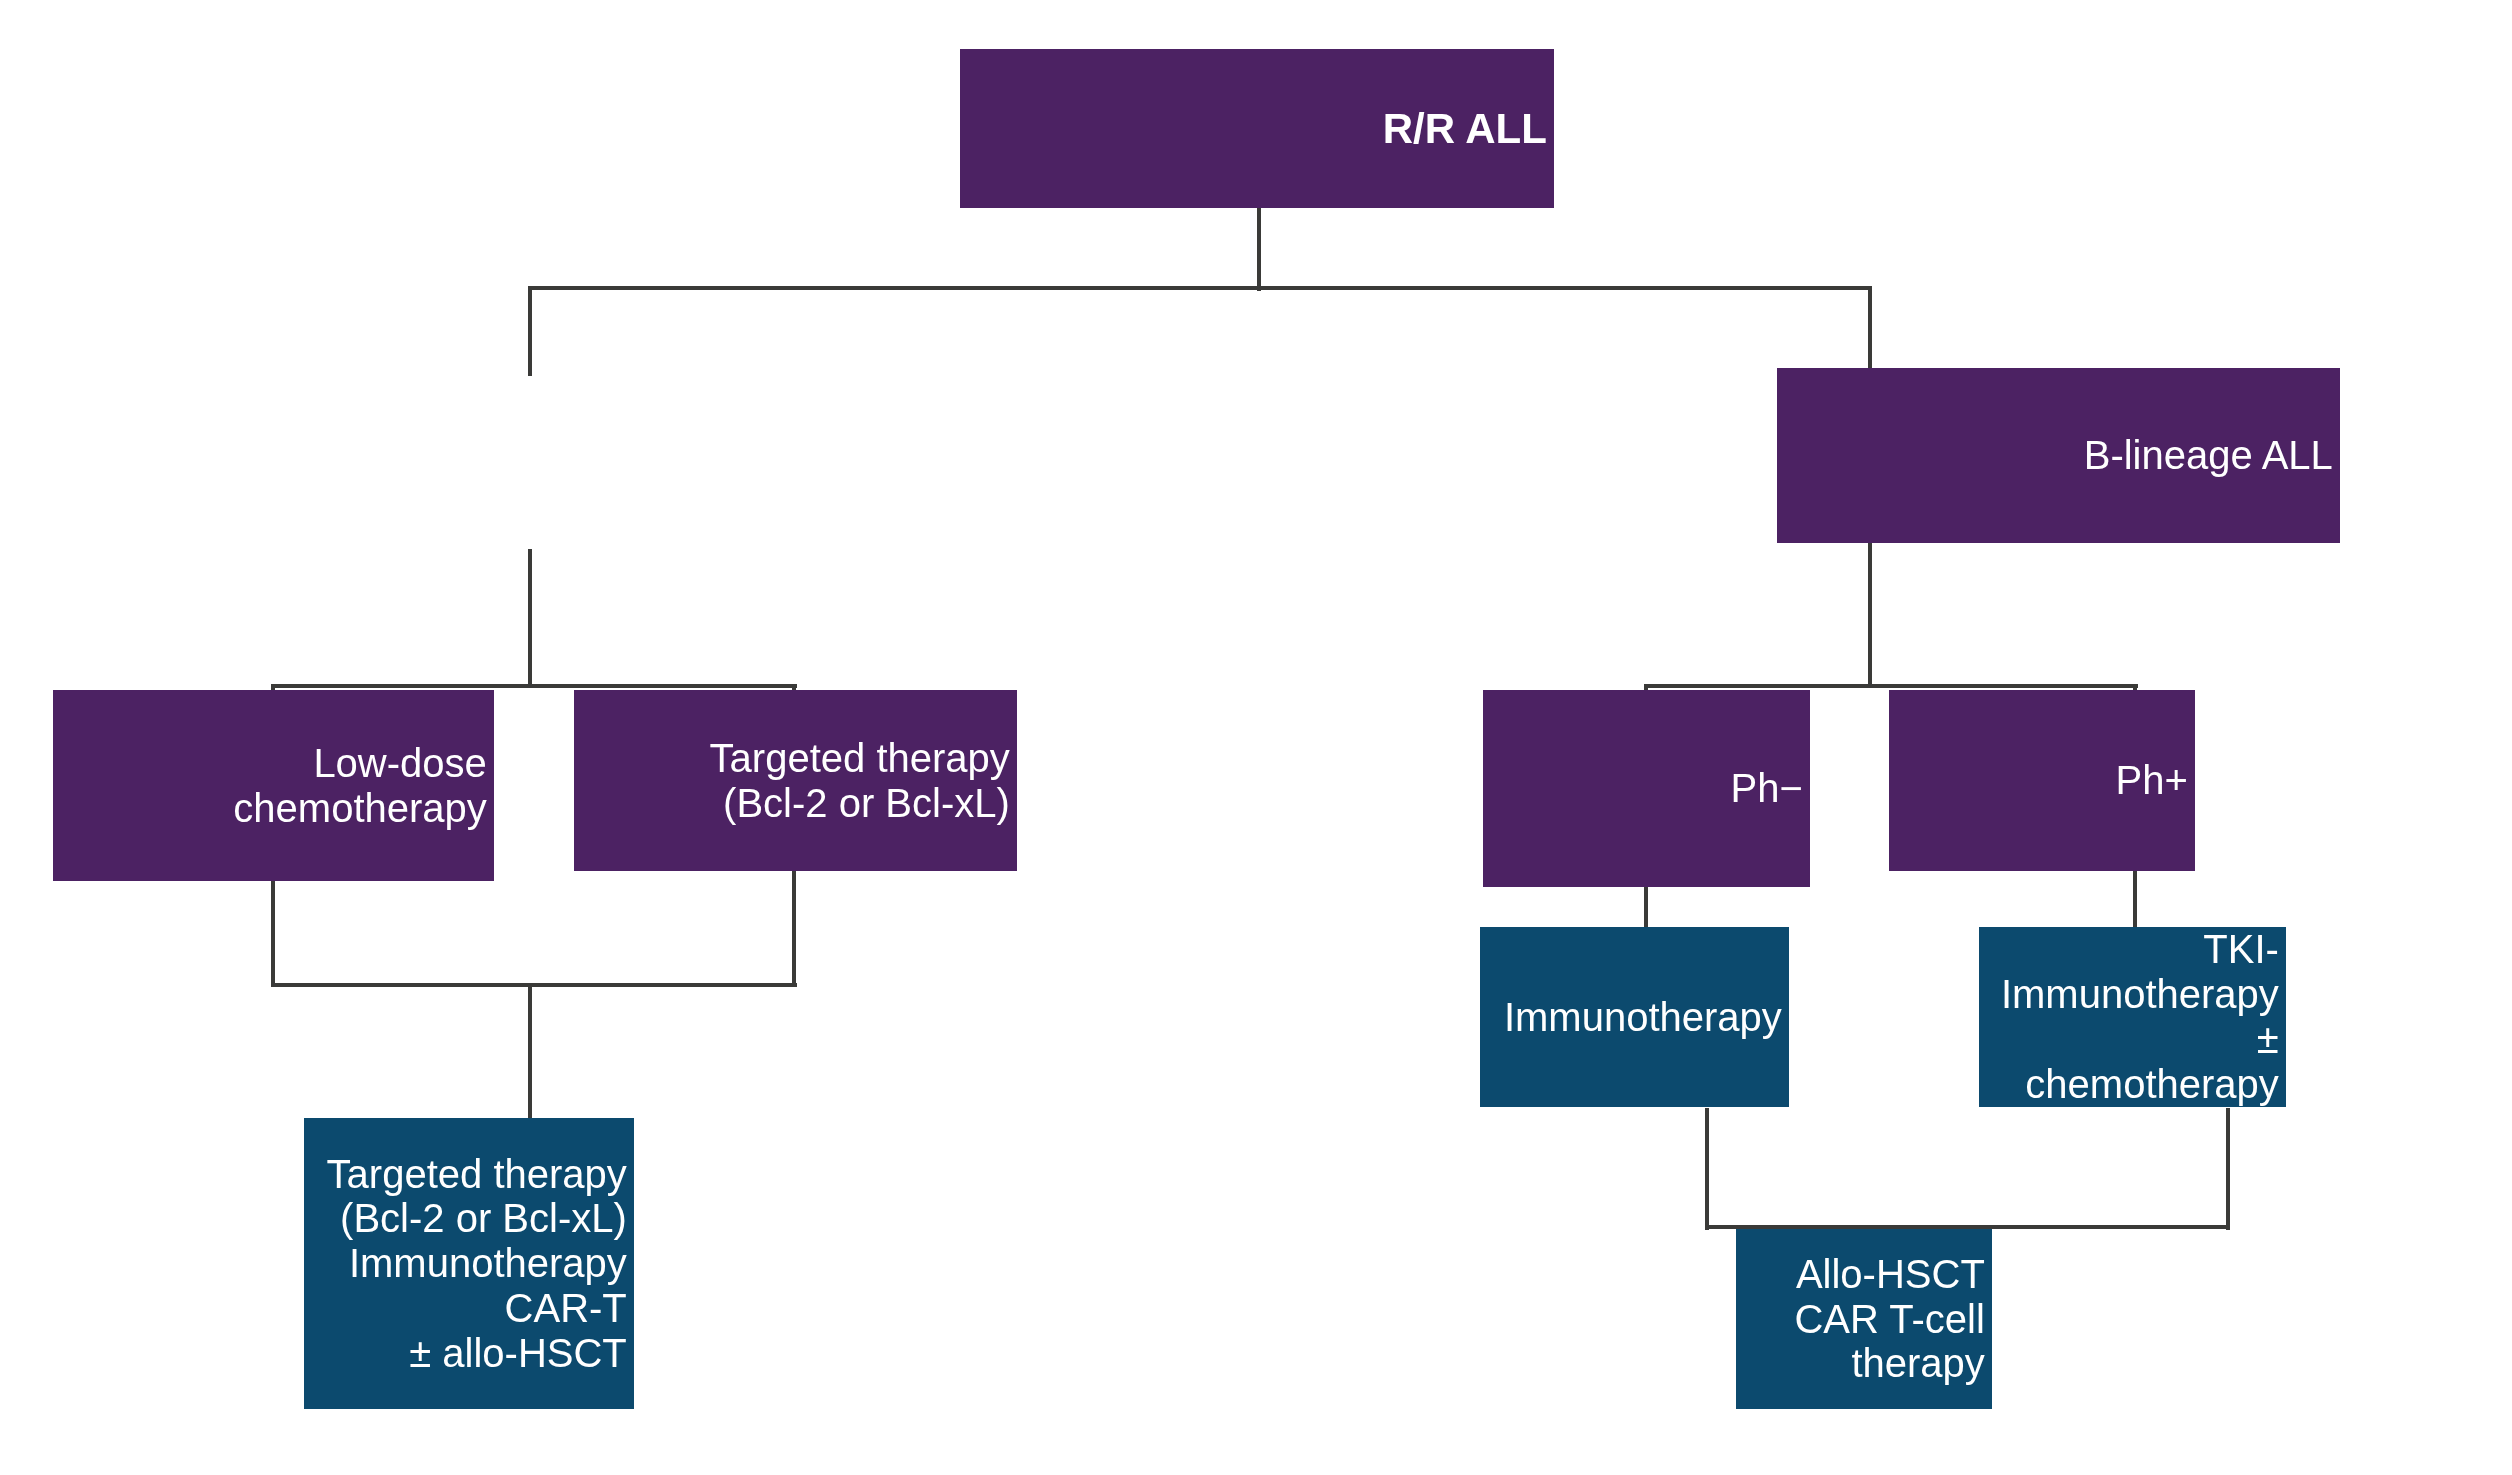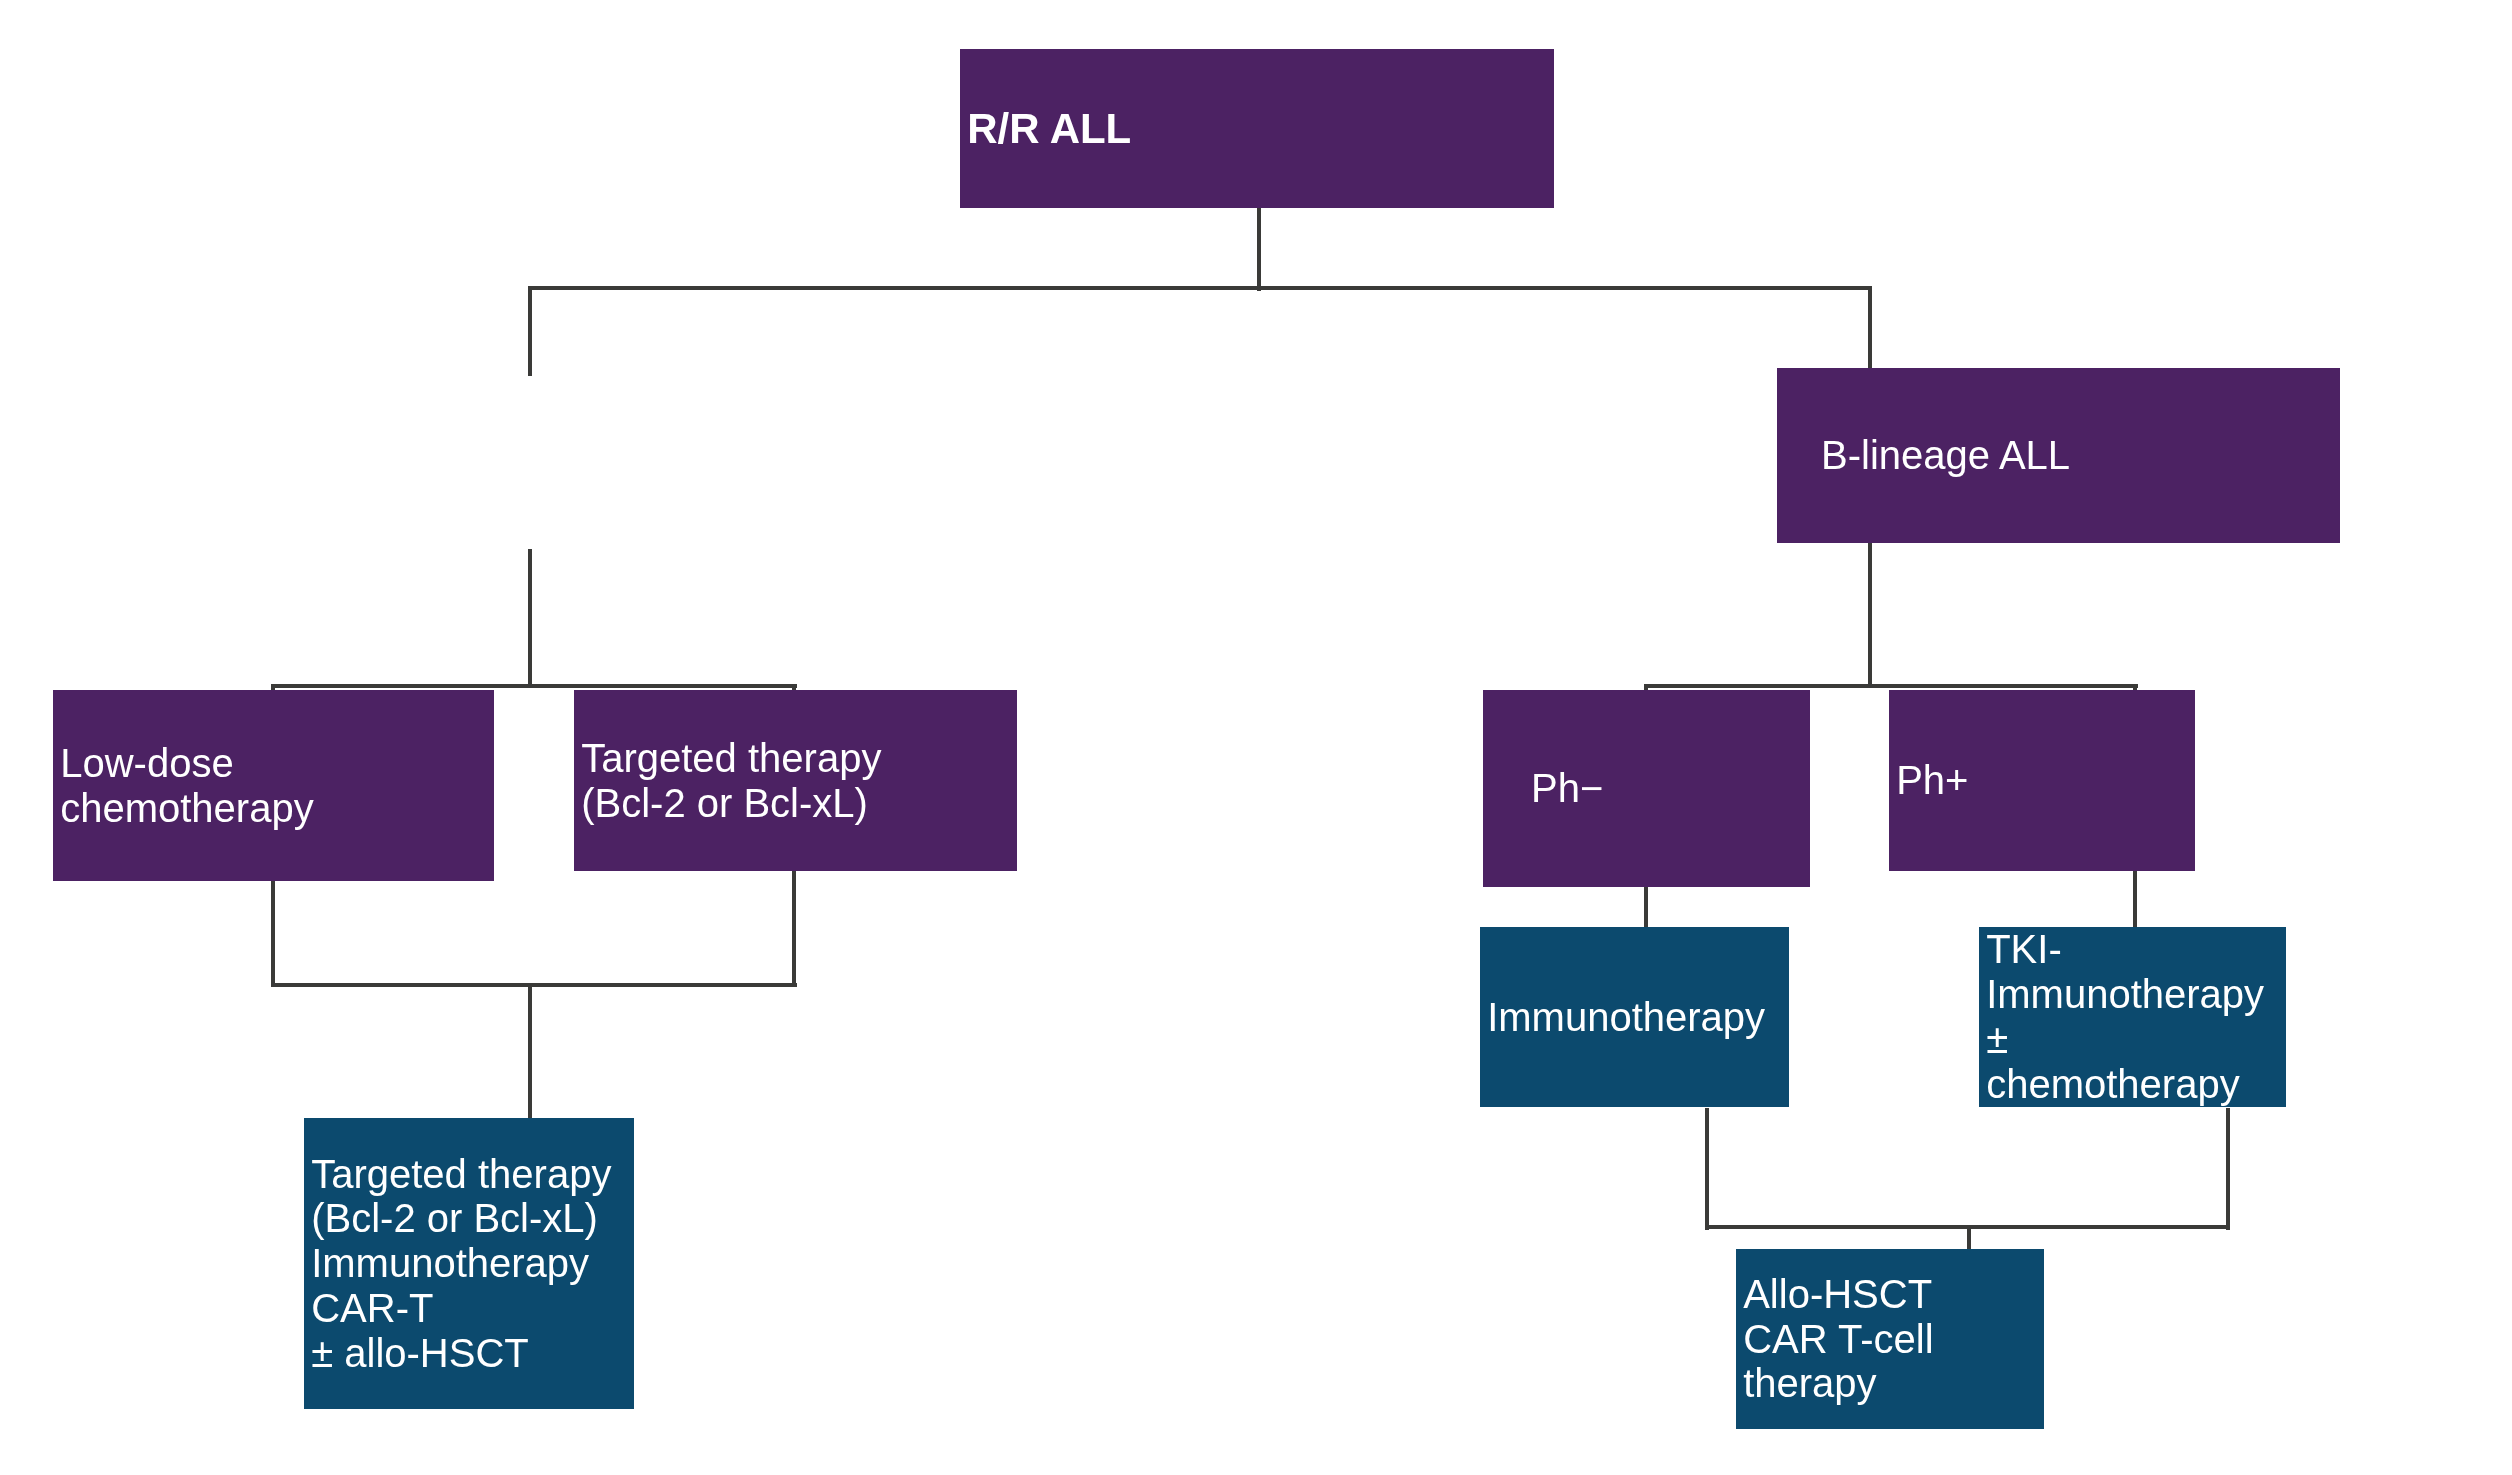--- a/index.html
+++ b/index.html
@@ -16,21 +16,21 @@
     height: 1476px;
     background: #ffffff;
     overflow: hidden;
   }
   .node {
     position: absolute;
     box-sizing: border-box;
     display: flex;
     align-items: center;
     justify-content: center;
-    text-align: left;
+    text-align: right;
     color: #ffffff;
     line-height: 1.12;
     z-index: 5;
     padding: 2.9px 7.2px;
   }
   .node .label {
     white-space: pre-line;
     display: block;
     width: 100%;
   }
@@ -137,19 +137,19 @@
   </div>
 
   <div class="node teal leaf" style="left:304px; top:1118px; width:330px; height:291px;">
     <span class="label">Targeted therapy
 (Bcl-2 or Bcl-xL)
 Immunotherapy
 CAR-T
 ± allo-HSCT</span>
   </div>
 
-  <div class="node teal leaf" style="left:1736px; top:1229px; width:308px; height:180px;margin-top:20px;">
+  <div class="node teal leaf" style="left:1736px; top:1229px; width:256px; height:180px;">
     <span class="label">Allo-HSCT
 CAR T-cell therapy</span>
   </div>
 
 </div>
 
 
 </body></html>

